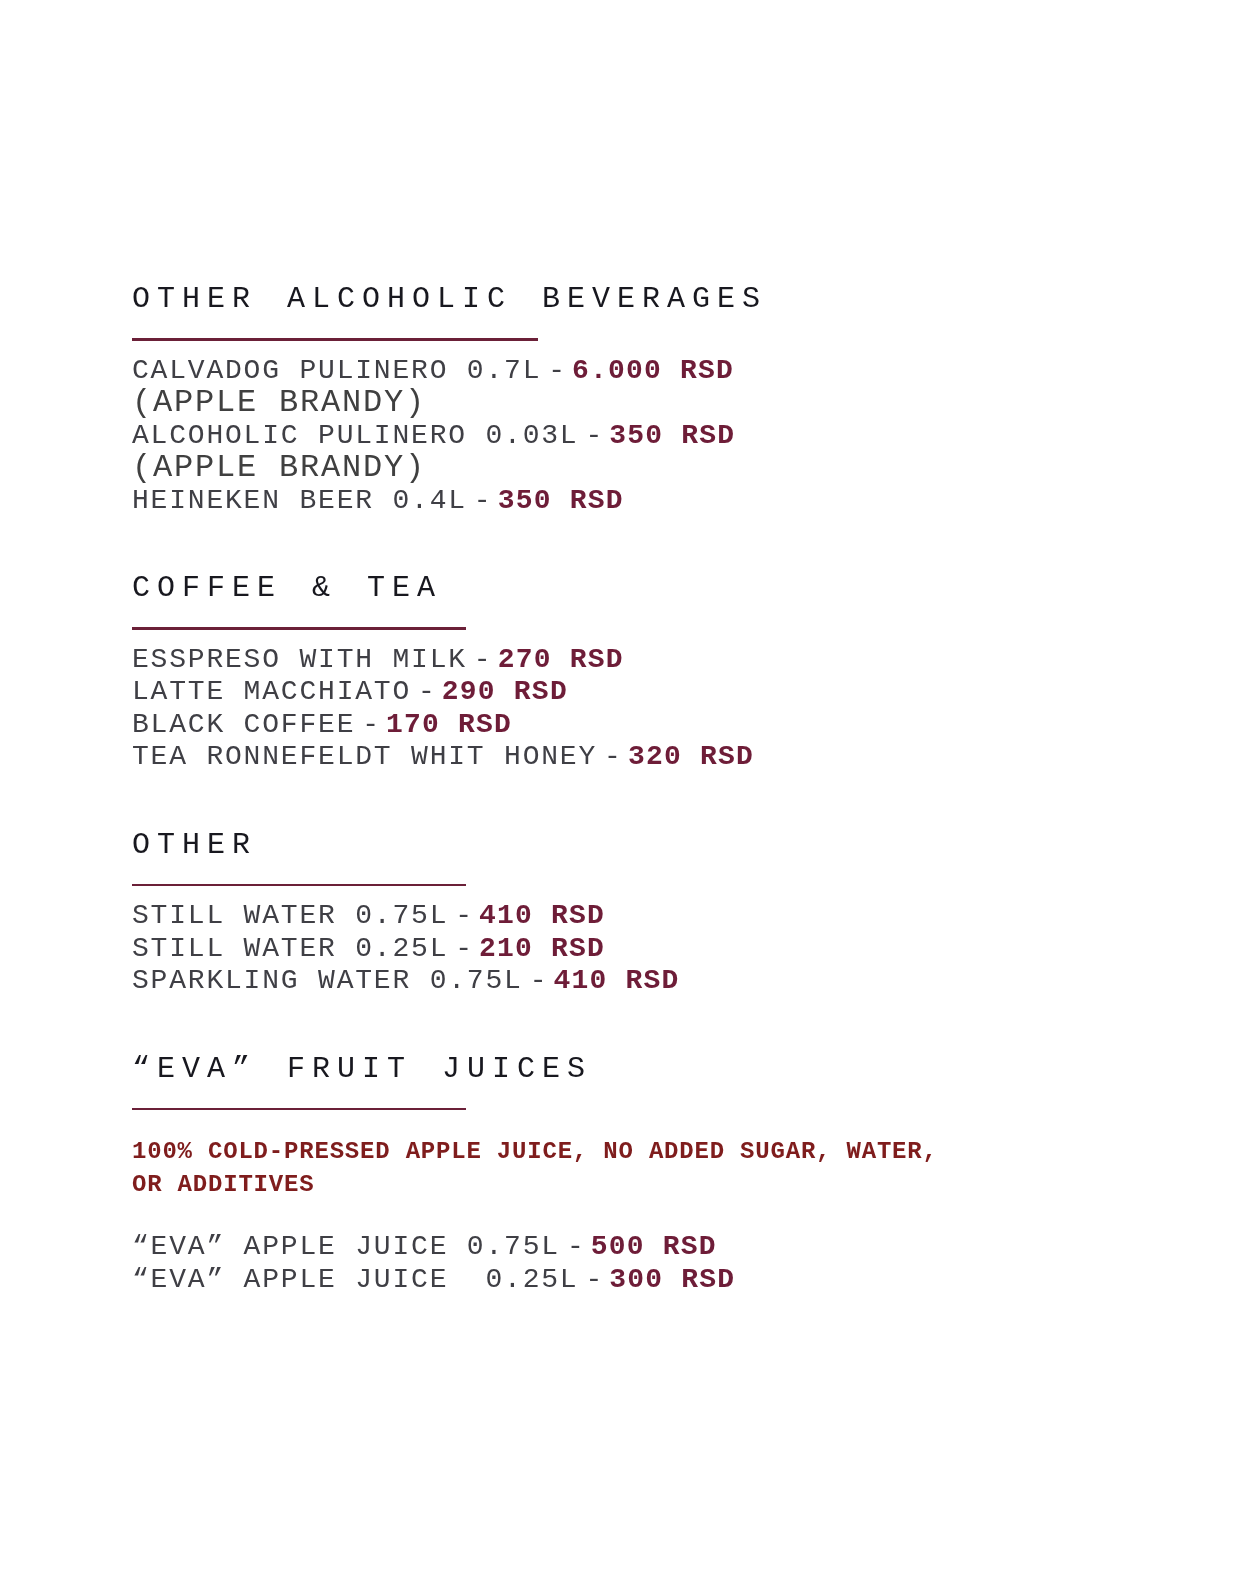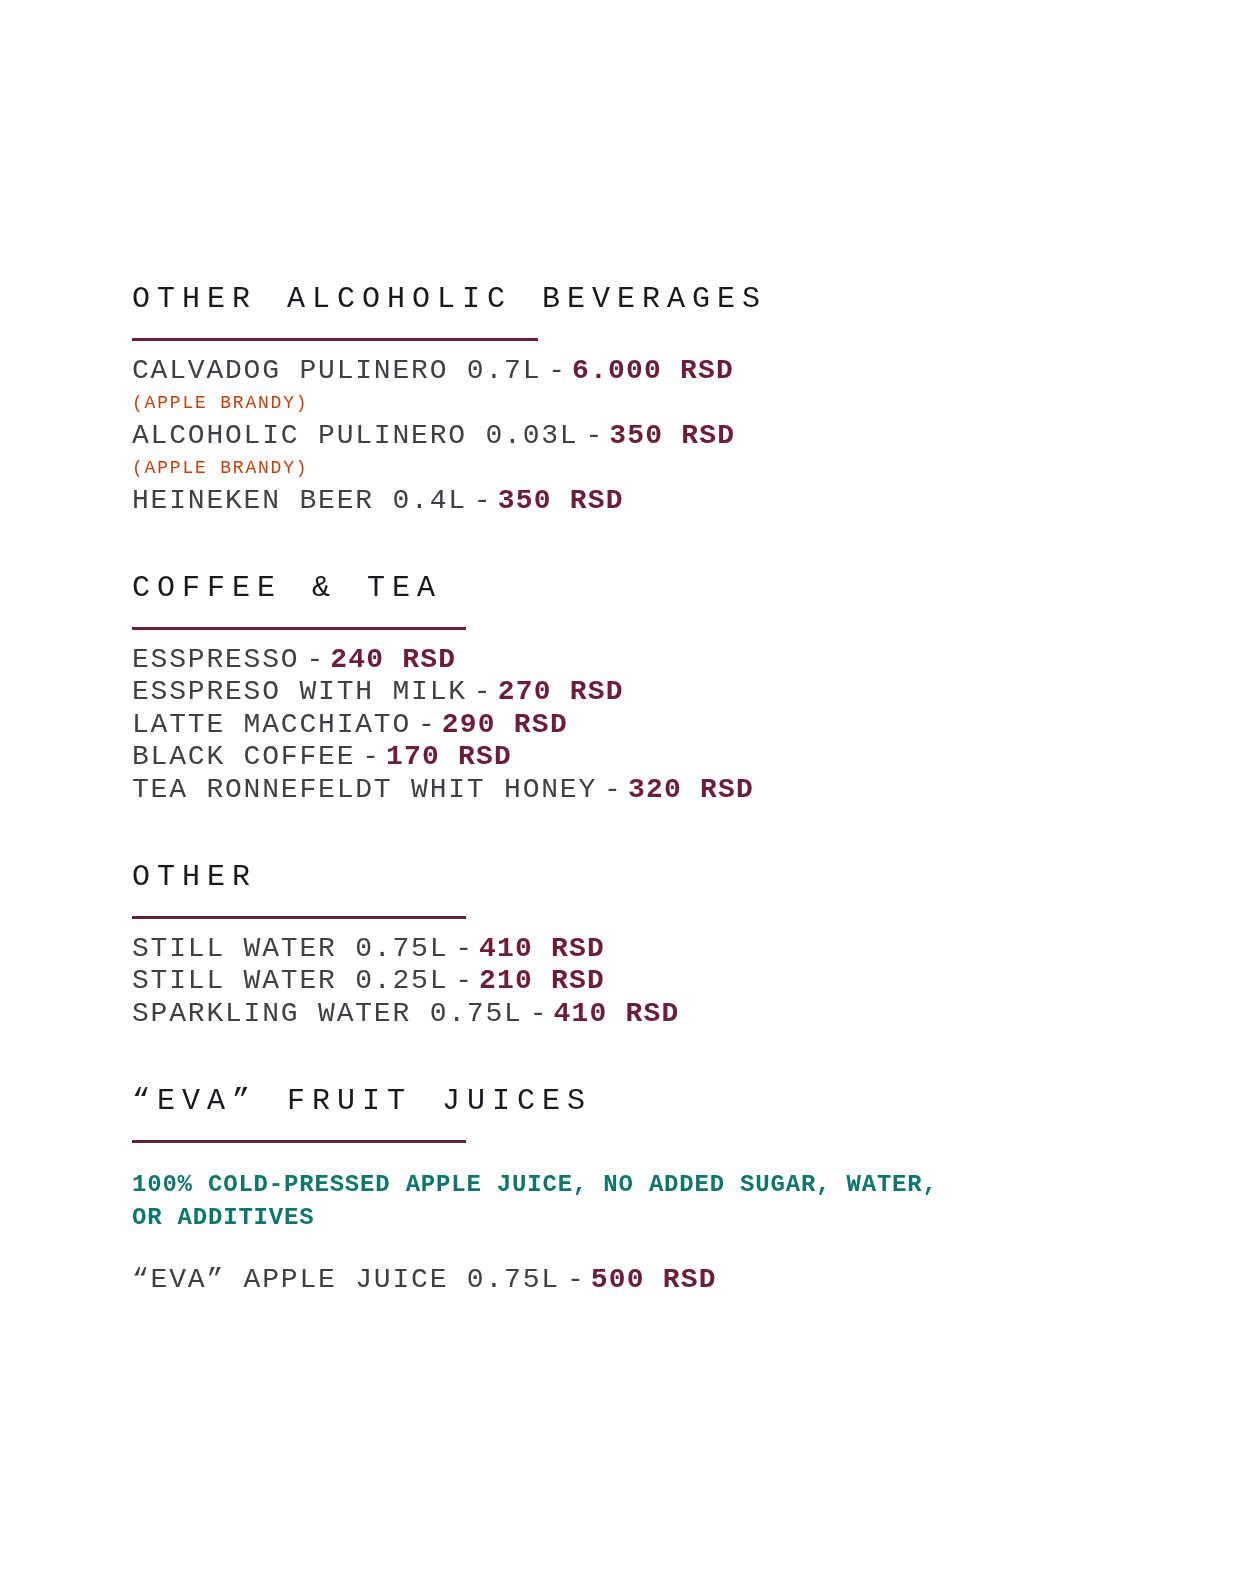--- a/index.html
+++ b/index.html
@@ -59,31 +59,31 @@
   .dash {
     color: #3f3f45;
     margin: 0 7px;
   }
   .item-price {
     color: #6e1d38;
     font-weight: bold;
     letter-spacing: 1.2px;
   }
   .item-note {
-    font-size: 18px;
+    font-size: 32px;
     line-height: 32.5px;
-    color: #c2410c;
+    color: #404040;
     letter-spacing: 1.8px;
   }
   .section-desc {
     margin: 25px 0 0 0;
     font-size: 24px;
     line-height: 33px;
     font-weight: bold;
-    color: #0f766e;
+    color: #7f1d1d;
     letter-spacing: 0.8px;
     white-space: pre-line;
     max-width: 860px;
   }
   .section-desc + .items {
     margin-top: 30px;
   }
 </style>
 </head>
 <body>
@@ -99,21 +99,20 @@
       <div class="item"><span class="item-name">ALCOHOLIC PULINERO 0.03L</span><span class="dash">-</span><span class="item-price">350 RSD</span></div>
       <div class="item-note">(APPLE BRANDY)</div>
       <div class="item"><span class="item-name">HEINEKEN BEER 0.4L</span><span class="dash">-</span><span class="item-price">350 RSD</span></div>
     </div>
   </div>
 
   <div class="section">
     <h2 class="section-title">COFFEE &amp; TEA</h2>
     <div class="rule"></div>
     <div class="items">
-      <div class="item"><span class="item-name">ESSPRESSO</span><span class="dash">-</span><span class="item-price">240 RSD</span></div>
       <div class="item"><span class="item-name">ESSPRESO WITH MILK</span><span class="dash">-</span><span class="item-price">270 RSD</span></div>
       <div class="item"><span class="item-name">LATTE MACCHIATO</span><span class="dash">-</span><span class="item-price">290 RSD</span></div>
       <div class="item"><span class="item-name">BLACK COFFEE</span><span class="dash">-</span><span class="item-price">170 RSD</span></div>
       <div class="item"><span class="item-name">TEA RONNEFELDT WHIT HONEY</span><span class="dash">-</span><span class="item-price">320 RSD</span></div>
     </div>
   </div>
 
   <div class="section">
     <h2 class="section-title">OTHER</h2>
     <div class="rule"></div>
@@ -124,16 +123,17 @@
     </div>
   </div>
 
   <div class="section">
     <h2 class="section-title">“EVA” FRUIT JUICES</h2>
     <div class="rule"></div>
     <p class="section-desc">100% COLD-PRESSED APPLE JUICE, NO ADDED SUGAR, WATER,
 OR ADDITIVES</p>
     <div class="items">
       <div class="item"><span class="item-name">“EVA” APPLE JUICE 0.75L</span><span class="dash">-</span><span class="item-price">500 RSD</span></div>
+      <div class="item"><span class="item-name">“EVA” APPLE JUICE  0.25L</span><span class="dash">-</span><span class="item-price">300 RSD</span></div>
     </div>
   </div>
 
 </div>
 
 </body></html>

